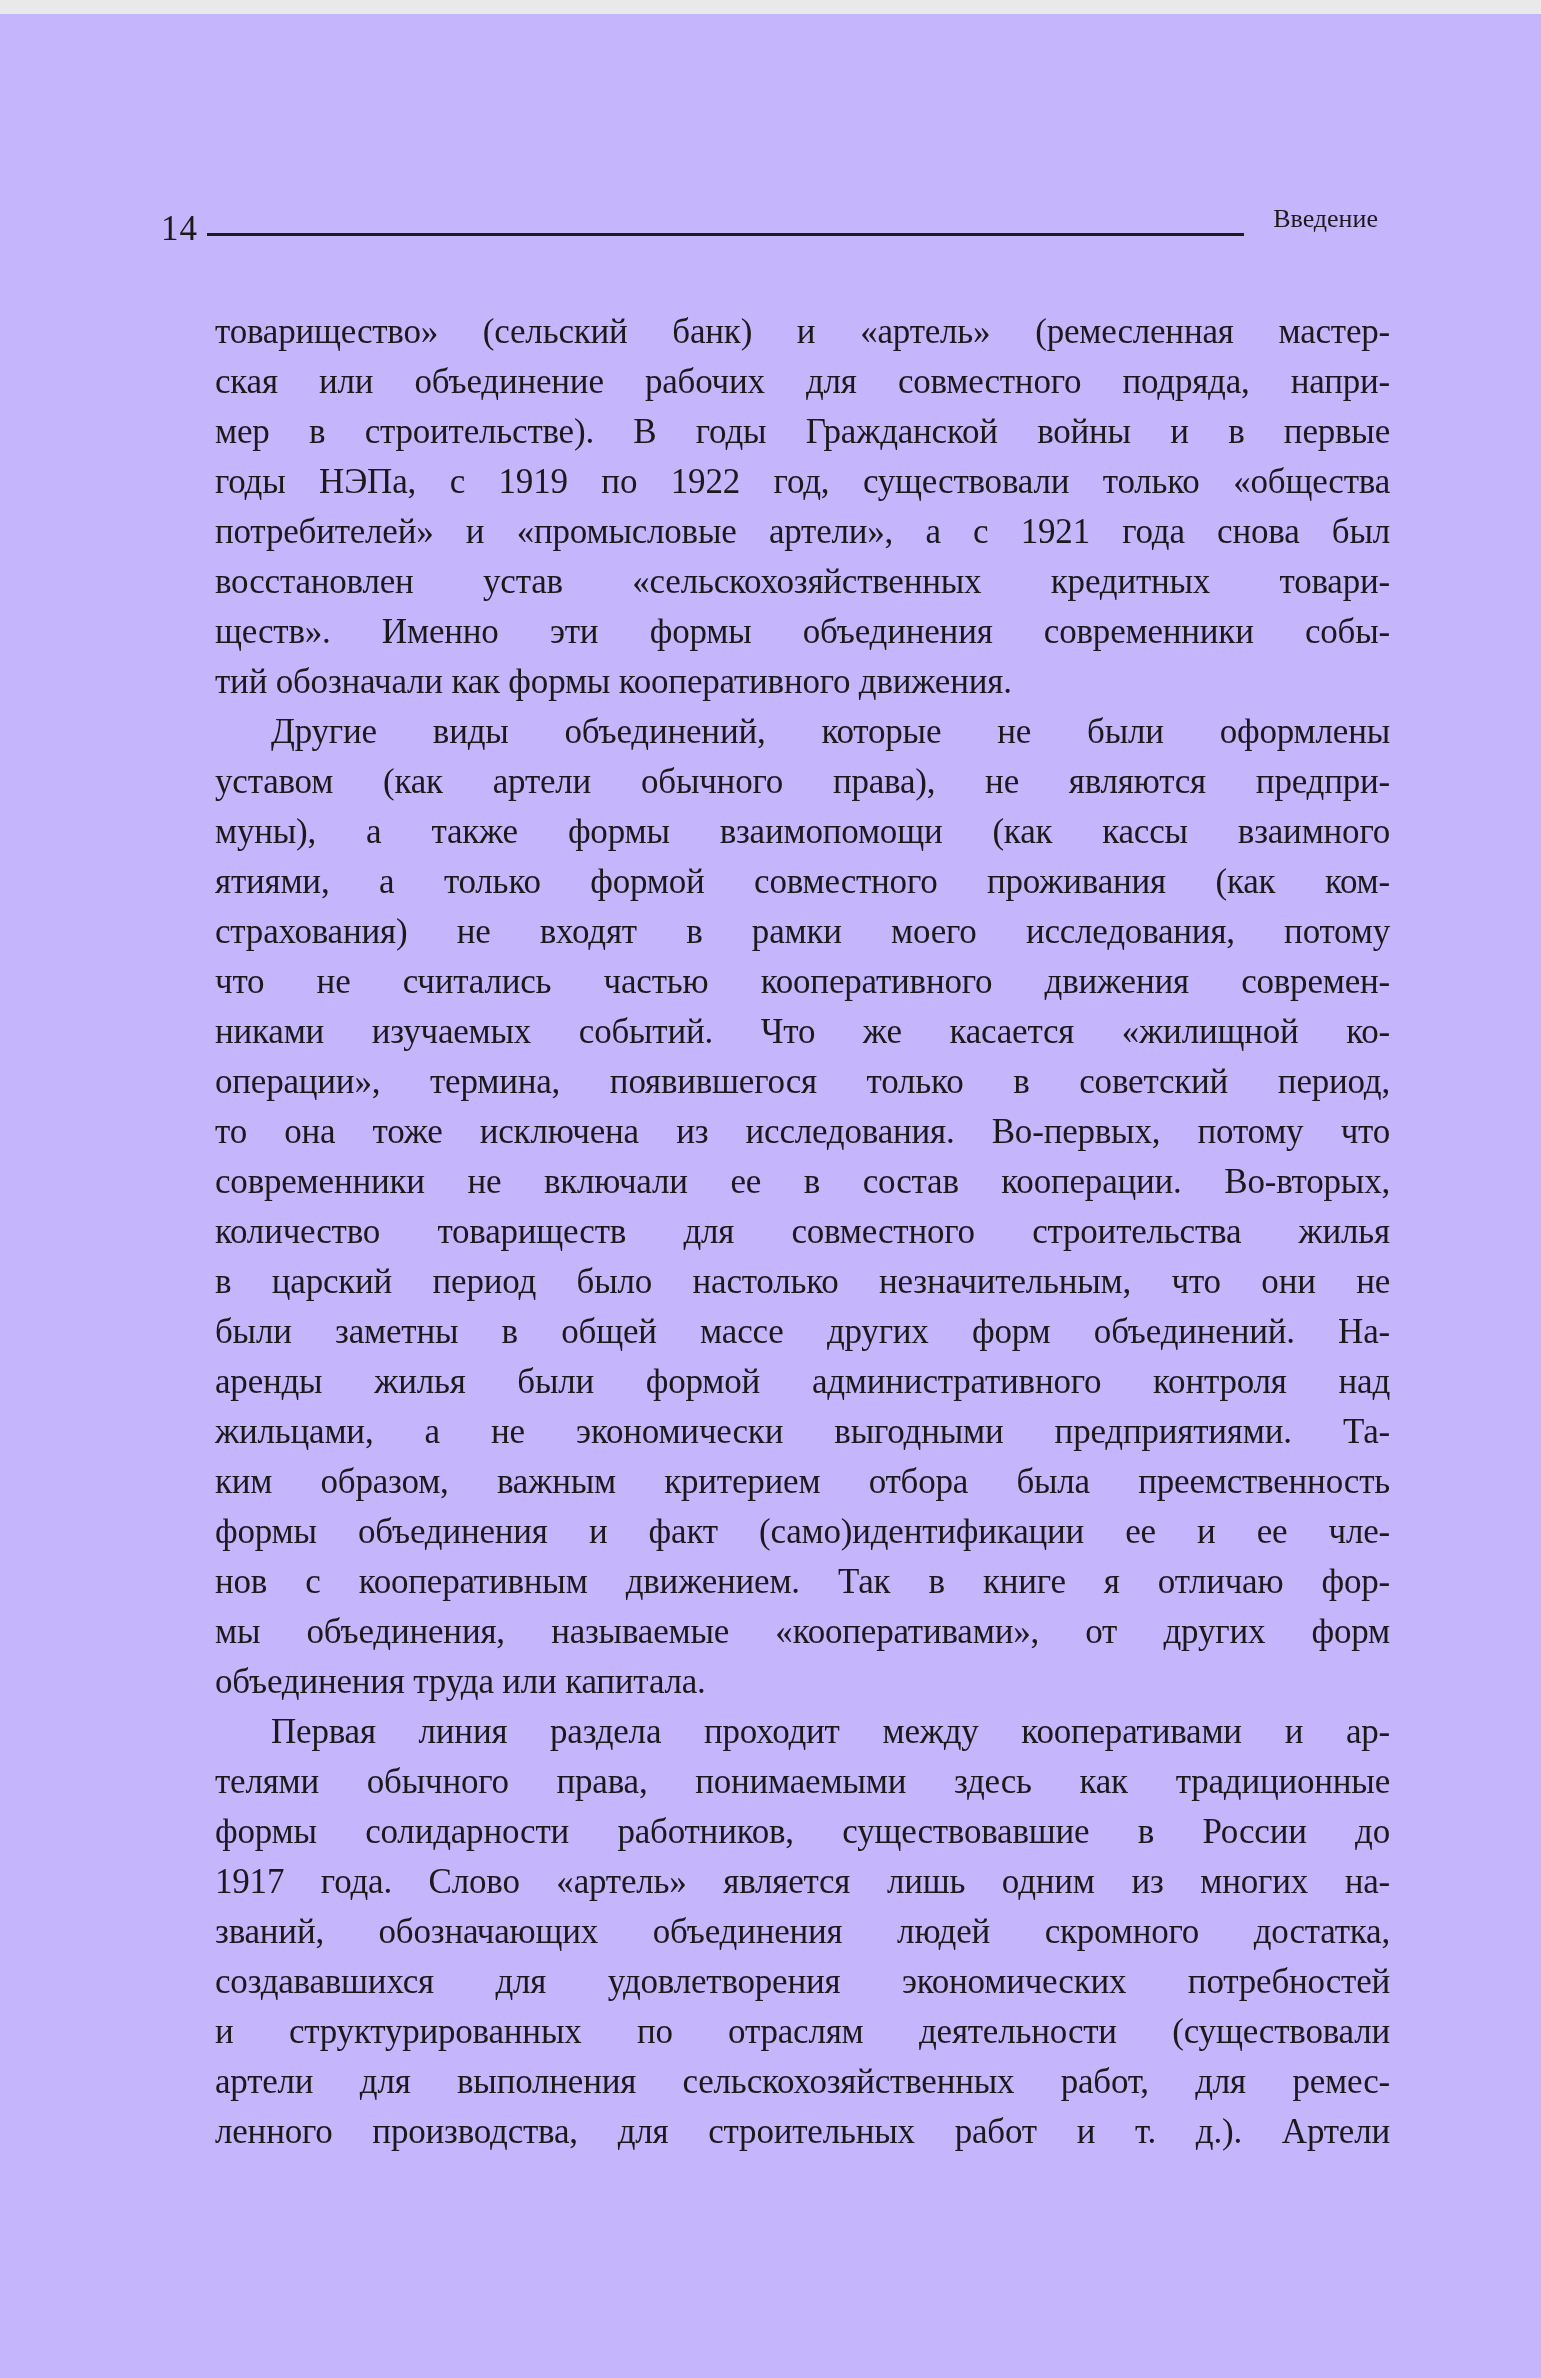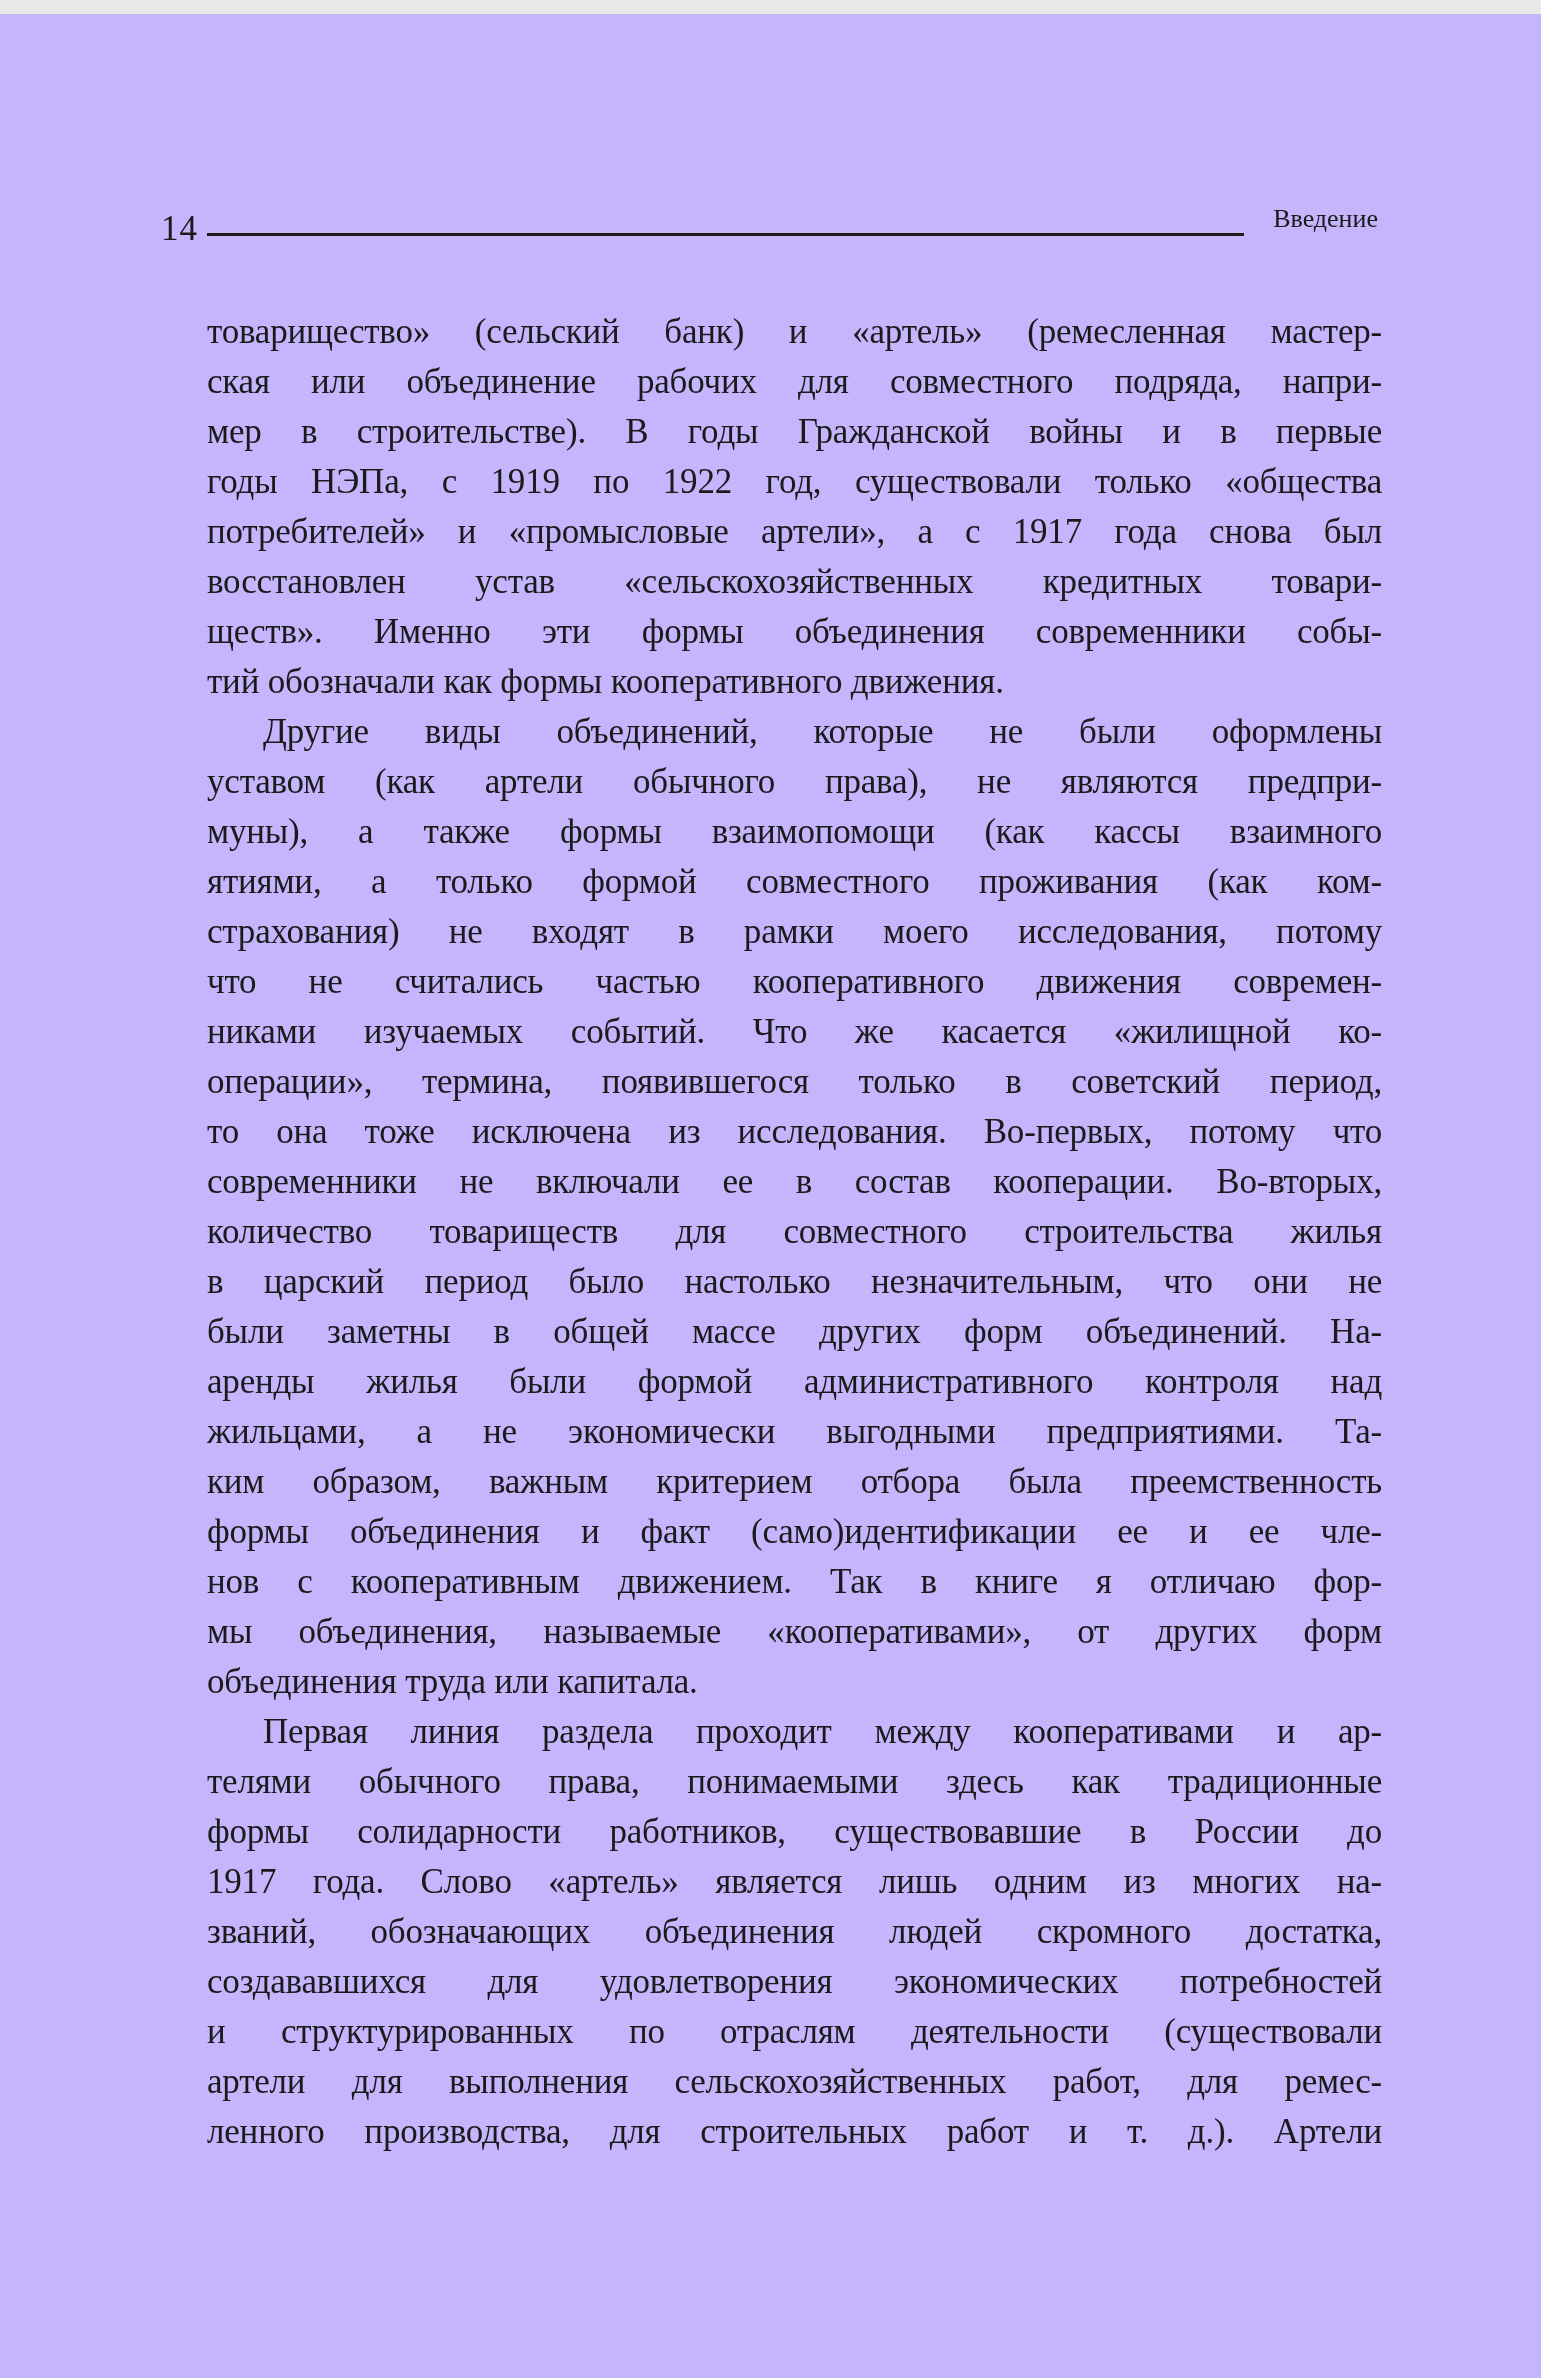--- a/index.html
+++ b/index.html
@@ -34,21 +34,21 @@
   .running-head {
     position: absolute;
     right: 164px;
     top: 192px;
     font-size: 26px;
     line-height: 1;
   }
   
   .body-text {
     position: absolute;
-    left: 207px;
+    left: 215px;
     top: 293px;
     width: 1175px;
     font-size: 35px;
     line-height: 50px;
     letter-spacing: -0.2px;
   }
   .line {
     text-align: justify;
     text-align-last: justify;
     white-space: normal;
@@ -71,21 +71,21 @@
     <span class="running-head">Введение</span>
   </div>
 
   <div class="body-text">
 
   <div class="para">
         <div class="line">товарищество» (сельский банк) и «артель» (ремесленная мастер-</div>
         <div class="line">ская или объединение рабочих для совместного подряда, напри-</div>
         <div class="line">мер в строительстве). В годы Гражданской войны и в первые</div>
         <div class="line">годы НЭПа, с 1919 по 1922 год, существовали только «общества</div>
-        <div class="line">потребителей» и «промысловые артели», а с 1917 года снова был</div>
+        <div class="line">потребителей» и «промысловые артели», а с 1921 года снова был</div>
         <div class="line">восстановлен устав «сельскохозяйственных кредитных товари-</div>
         <div class="line">ществ». Именно эти формы объединения современники собы-</div>
         <div class="line align-left-last">тий обозначали как формы кооперативного движения.</div>
       </div>
       <div class="para indented">
         <div class="line">Другие виды объединений, которые не были оформлены</div>
         <div class="line">уставом (как артели обычного права), не являются предпри-</div>
         <div class="line">муны), а также формы взаимопомощи (как кассы взаимного</div>
         <div class="line">ятиями, а только формой совместного проживания (как ком-</div>
         <div class="line">страхования) не входят в рамки моего исследования, потому</div>

